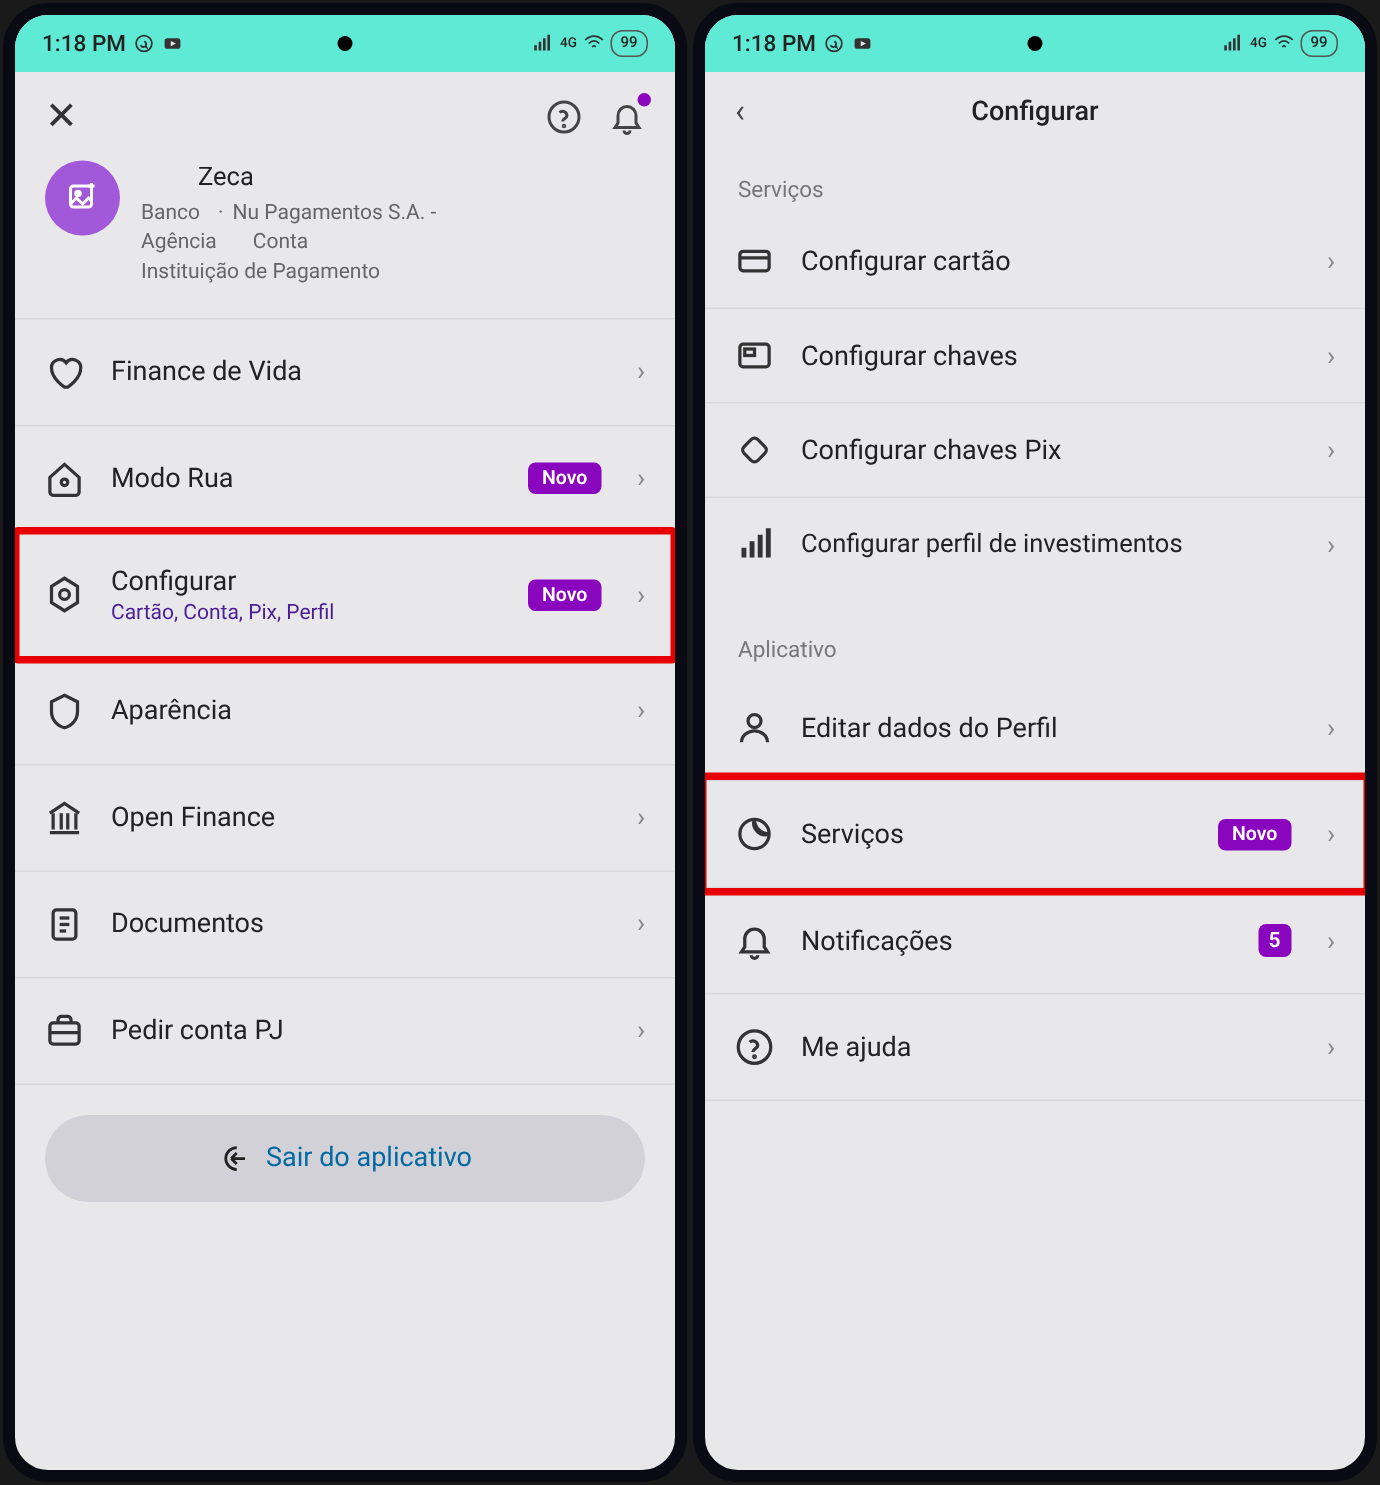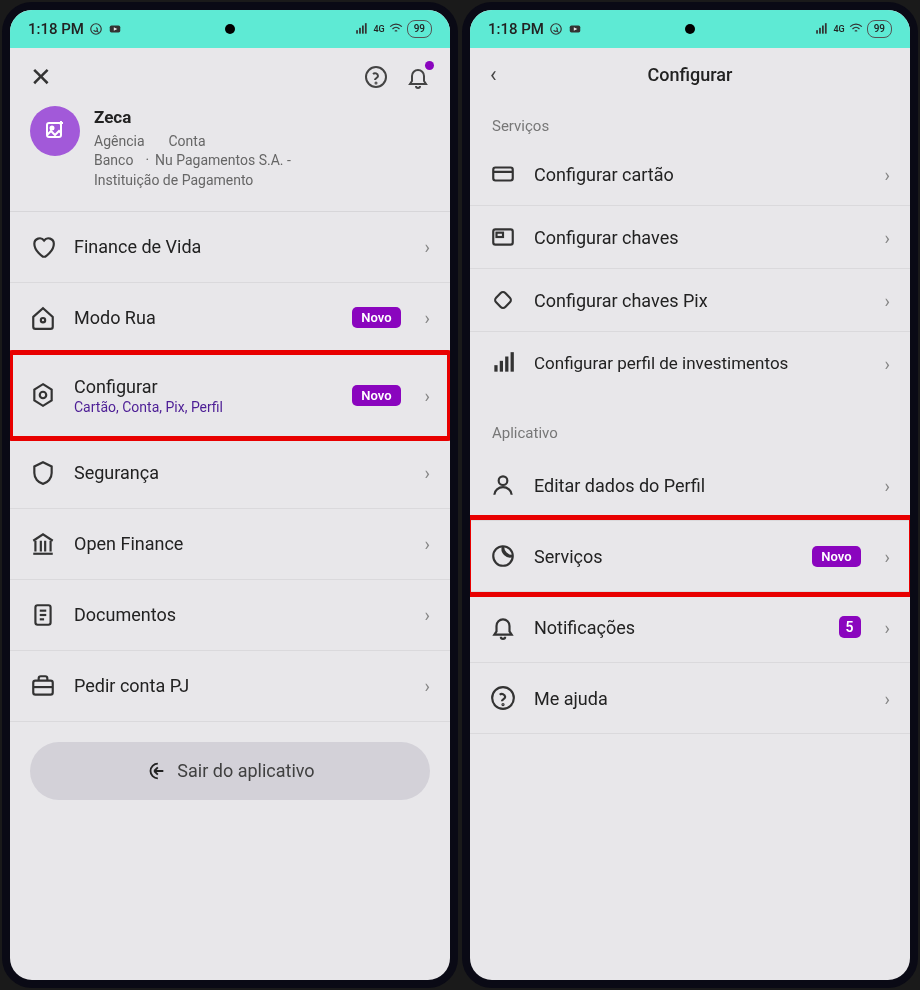--- a/index.html
+++ b/index.html
@@ -81,21 +81,21 @@
   .avatar-circle {
     width: 50px; height: 50px;
     border-radius: 50%;
     background: #a259d9;
     display: flex;
     align-items: center;
     justify-content: center;
     color: #fff;
   }
   .profile-info { font-size: 14px; color: #666; line-height: 1.4; }
-  .profile-name { font-size: 17px; font-weight: 700; color: #222; margin-bottom: 2px; }
+  .profile-name { font-size: 17px; font-weight: 400; color: #222; margin-bottom: 2px; margin-left: 38px; }
   .profile-line { display: flex; gap: 24px; }
 
   .menu {
     flex: 1;
     overflow-y: auto;
   }
   .menu-item {
     display: flex;
     align-items: center;
     padding: 22px 20px;
@@ -153,21 +153,21 @@
   .logout-btn {
     margin: 20px;
     background: #d3d1d8;
     border-radius: 30px;
     padding: 18px;
     display: flex;
     align-items: center;
     justify-content: center;
     gap: 10px;
     font-size: 18px;
-    color: #404040;
+    color: #0369a1;
     cursor: pointer;
   }
 
   
   .header-right {
     display: flex;
     align-items: center;
     padding: 14px 20px 18px 20px;
   }
   .back-chevron { font-size: 22px; color: #444; cursor: pointer; width: 30px; }
@@ -244,28 +244,28 @@
       <svg width="24" height="24" viewBox="0 0 24 24" fill="none" stroke="#fff" stroke-width="2">
           <rect x="4" y="4" width="14" height="14" rx="2"></rect>
           <circle cx="9" cy="9" r="1.5" fill="#fff"></circle>
           <path d="M4 16l4-4 4 4 4-4 2 2"></path>
           <path d="M18 2v4M16 4h4"></path>
         </svg>
     </div>
     <div class="profile-info">
       <div class="profile-name">Zeca</div>
       <div class="profile-line">
-        <span>Agência</span>
-        <span>Conta</span>
-      </div>
-      <div class="profile-line">
         <span>Banco</span>
         <span style="margin-left:-12px">·</span>
         <span style="margin-left:-18px">Nu Pagamentos S.A. -</span>
       </div>
+      <div class="profile-line">
+        <span>Agência</span>
+        <span>Conta</span>
+      </div>
       <div>Instituição de Pagamento</div>
     </div>
   </div>
 
   <div class="menu" style="position:relative">
 
     <div class="menu-item">
       <span class="menu-icon">
         <svg viewBox="0 0 24 24" fill="none" stroke="currentColor" stroke-width="2">
             <path d="M12 21s-8-5-8-12a5 5 0 019-3 5 5 0 019 3c0 7-8 12-8 12z"></path>
@@ -307,21 +307,21 @@
       <span class="chevron">›</span>
     </div>
 
     <div class="menu-item">
       <span class="menu-icon">
         <svg viewBox="0 0 24 24" fill="none" stroke="currentColor" stroke-width="2">
             <path d="M12 2l8 4v6c0 5-3.5 9-8 10-4.5-1-8-5-8-10V6l8-4z"></path>
           </svg>
       </span>
       <div class="menu-body">
-          <div class="menu-label">Segurança</div>
+          <div class="menu-label">Aparência</div>
         </div>
       <span class="chevron">›</span>
     </div>
 
     <div class="menu-item">
       <span class="menu-icon">
         <svg viewBox="0 0 24 24" fill="none" stroke="currentColor" stroke-width="2">
             <path d="M3 9l9-6 9 6"></path>
             <path d="M5 9v10M10 9v10M14 9v10M19 9v10"></path>
             <path d="M3 21h18"></path>

